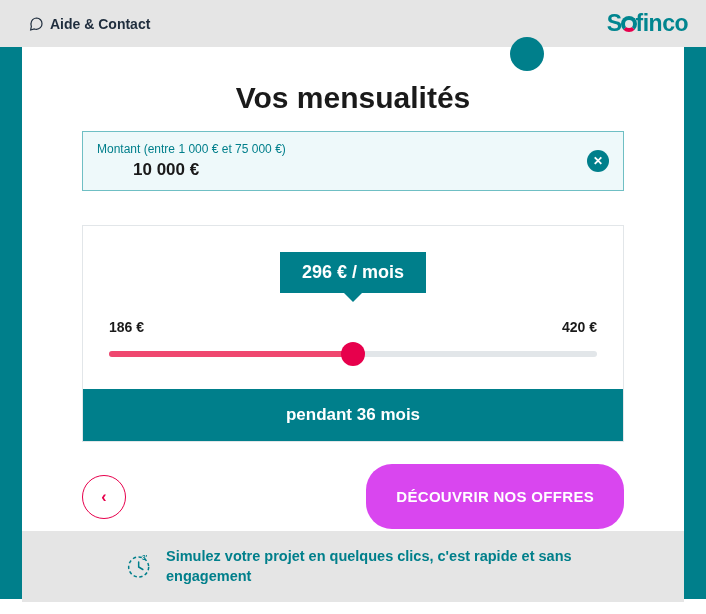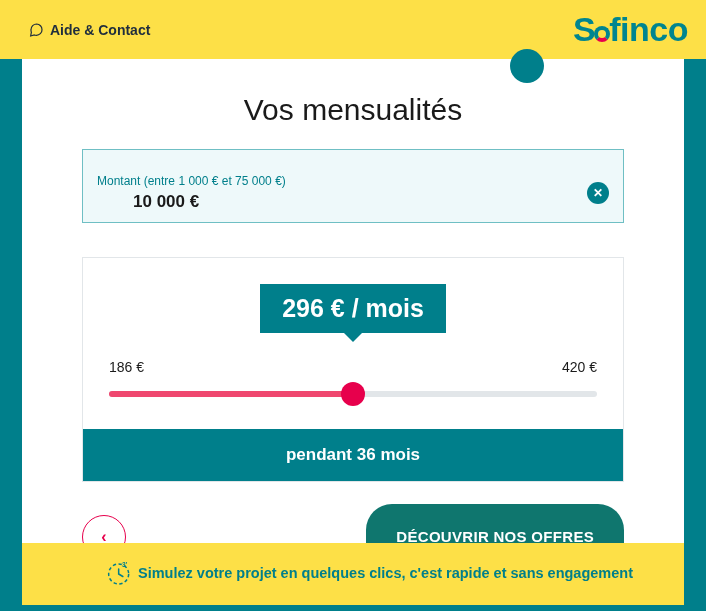--- a/index.html
+++ b/index.html
@@ -8,34 +8,34 @@
     background: #fff;
     width: 706px;
     height: 614px;
     overflow: hidden;
   }
   .header {
     display: flex;
     justify-content: space-between;
     align-items: center;
     padding: 10px 18px 10px 28px;
-    background: #fde047;
+    background: #e5e5e5;
     gap: 40px;
   }
   .help-link {
     display: flex;
     align-items: center;
     gap: 6px;
     font-size: 14px;
     font-weight: 700;
     color: #1f2d3d;
     cursor: pointer;
   }
   .logo {
-    font-size: 34px;
+    font-size: 23px;
     font-weight: 800;
     letter-spacing: -0.5px;
     color: #00858f;
   }
   .logo .o-mark {
     display: inline-block;
     width: 16px;
     height: 16px;
     border: 4px solid #00858f;
     border-radius: 50%;
@@ -60,29 +60,29 @@
     top: -10px;
     right: 140px;
     width: 34px;
     height: 34px;
     background: #007f8b;
     border-radius: 50%;
   }
   .title {
     text-align: center;
     font-size: 30px;
-    font-weight: 400;
+    font-weight: 700;
     color: #1a1a1a;
     padding-top: 34px;
-    padding-bottom: 22px;
+    padding-bottom: 16px;
   }
   .amount-box {
     border: 1.5px solid #6fbfc4;
     background: #eef9fa;
-    padding: 24px 14px 10px 14px;
+    padding: 10px 14px 10px 14px;
     display: flex;
     align-items: center;
     justify-content: space-between;
   }
   .amount-left { flex: 1; }
   .amount-hint {
     font-size: 12px;
     color: #007f8b;
     margin-bottom: 4px;
   }
@@ -114,40 +114,40 @@
     position: relative;
   }
   .bubble-wrap {
     display: flex;
     justify-content: center;
     margin-bottom: 26px;
   }
   .bubble {
     background: #007f8b;
     color: #fff;
-    font-size: 25px;
+    font-size: 18px;
     font-weight: 800;
     padding: 10px 22px;
     position: relative;
   }
   .bubble::after {
     content: '';
     position: absolute;
     bottom: -9px;
     left: 50%;
     transform: translateX(-50%);
     border-left: 9px solid transparent;
     border-right: 9px solid transparent;
     border-top: 9px solid #007f8b;
   }
   .range-labels {
     display: flex;
     justify-content: space-between;
     font-size: 14px;
-    font-weight: 400;
+    font-weight: 700;
     color: #1a1a1a;
     margin-bottom: 16px;
   }
   .slider-track {
     height: 6px;
     background: #e2e6e9;
     position: relative;
     border-radius: 3px;
     cursor: pointer;
   }
@@ -192,36 +192,36 @@
     border-radius: 50%;
     display: flex;
     align-items: center;
     justify-content: center;
     color: #e7004c;
     font-size: 16px;
     font-weight: 800;
     cursor: pointer;
   }
   .cta {
-    background: #0f766e;
+    background: #d946ef;
     color: #fff;
     font-size: 15px;
     font-weight: 800;
     padding: 24px 30px;
     border-radius: 26px;
     cursor: pointer;
     letter-spacing: 0.3px;
   }
   .footer-note {
-    background: #fde047;
+    background: #e5e5e5;
     margin-top: 0;
-    padding: 16px 40px 16px 80px;
-    display: flex;
-    align-items: center;
-    gap: 6px;
+    padding: 16px 40px 16px 100px;
+    display: flex;
+    align-items: center;
+    gap: 14px;
     position: relative;
   }
   .clock-icon {
     width: 30px;
     height: 30px;
     flex: 0 0 30px;
   }
   .footer-text {
     font-size: 14.5px;
     font-weight: 700;

